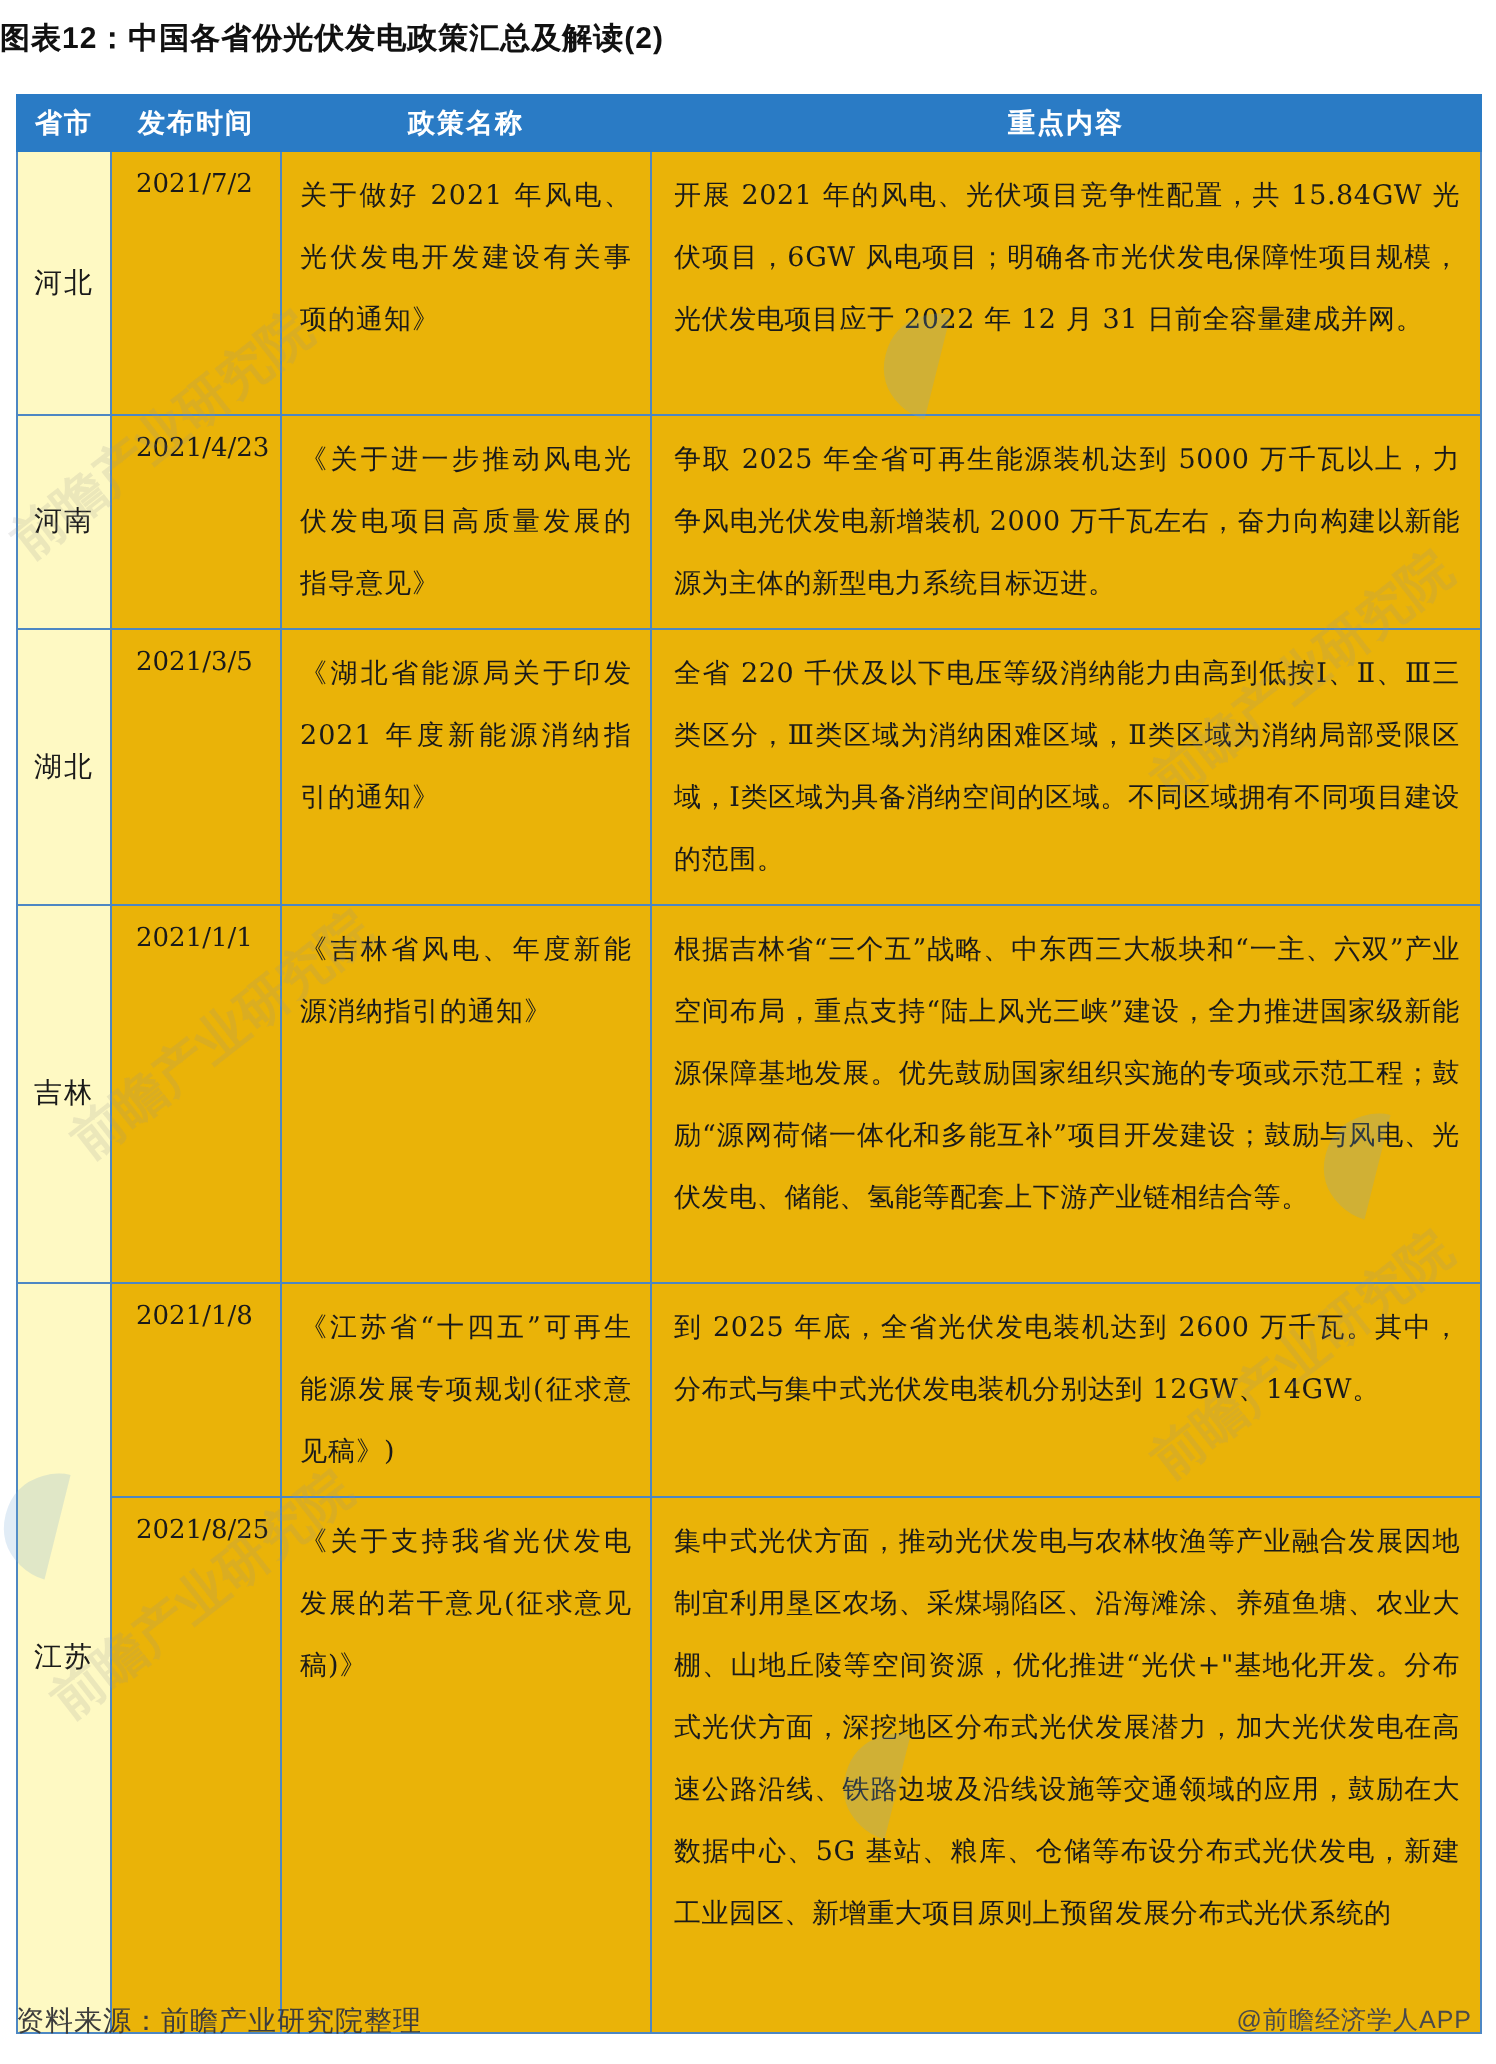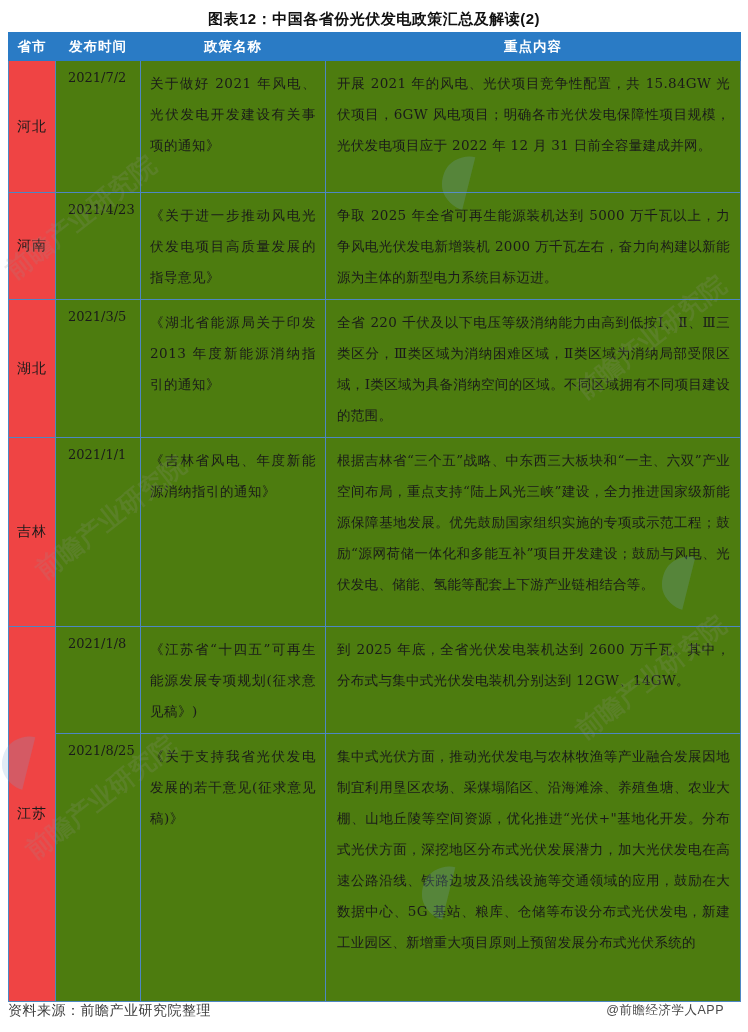--- a/index.html
+++ b/index.html
@@ -1,65 +1,65 @@
 <!DOCTYPE html>
 <html><head>
 <meta charset="utf-8">
 <style>
   * { margin: 0; padding: 0; box-sizing: border-box; }
   html, body { width: 748px; background: #ffffff; font-family: "Liberation Sans", sans-serif; }
   body { position: relative; width: 748px; height: 1032px; overflow: hidden; }
 
   .page-title {
     position: absolute; top: 10px; left: 0; width: 748px;
-    text-align: center; font-size: 15px; font-weight: bold; color: #111;
+    text-align: left; font-size: 15px; font-weight: bold; color: #111;
     font-family: "Liberation Sans", sans-serif; letter-spacing: 0.5px;
   }
 
   table.policy-table {
-    position: absolute; top: 32px; left: 8px; width: 732px;
+    position: absolute; top: 47px; left: 8px; width: 732px;
     border-collapse: collapse; table-layout: fixed;
     font-family: "DejaVu Serif", serif;
     padding-left: 20px;
   }
   .policy-table col.c-prov { width: 47px; }
   .policy-table col.c-date { width: 85px; }
   .policy-table col.c-policy { width: 185px; }
   .policy-table col.c-content { width: 415px; }
 
   .policy-table th {
     background: #2a7bc5; color: #ffffff; font-weight: bold;
     font-size: 13.5px; height: 28px; text-align: center;
     border: 1px solid #2a7bc5; font-family: "Liberation Sans", sans-serif;
     letter-spacing: 1px;
   }
   .policy-table td {
-    border: 1px solid #4d87c3; background: #4d7c0f;
+    border: 1px solid #4d87c3; background: #eab308;
     font-size: 13.5px; color: #1a1a1a; vertical-align: top;
   }
   .policy-table td.prov {
-    background: #ef4444; vertical-align: middle; text-align: center;
+    background: #fef9c3; vertical-align: middle; text-align: center;
     font-size: 14px; letter-spacing: 1px; padding: 0 4px;
   }
   .policy-table td.date { padding: 9px 4px 4px 12px; font-size: 13px; font-family: "DejaVu Serif", serif; }
   .policy-table td.policy {
     padding: 7px 9px 6px 9px; line-height: 31px;
     text-align: justify; letter-spacing: 0.5px;
   }
   .policy-table td.content {
     padding: 7px 10px 6px 11px; line-height: 31px;
     text-align: justify; letter-spacing: 0.3px; margin-top: 44px;
   }
 
   .footer-source {
     position: absolute; left: 8px; top: 1002px;
     font-size: 14px; color: #3c3c3c; letter-spacing: 0.5px;
   }
   .footer-credit {
-    position: absolute; right: 24px; top: 1002px;
+    position: absolute; right: 12px; top: 1002px;
     font-size: 12.5px; color: #4a4a4a; letter-spacing: 0.5px;
   }
 
   .wm-text {
     position: absolute; color: rgba(150,150,150,0.18); font-size: 26px;
     font-weight: bold; transform: rotate(-38deg); white-space: nowrap;
     pointer-events: none; font-family: "Liberation Sans", sans-serif; z-index: 5;
   }
   .wm-logo {
     position: absolute; color: rgba(120,170,215,0.22); font-size: 70px;
@@ -106,21 +106,21 @@
     </tr>
     <tr style="height:100px;">
       <td class="prov">河南</td>
       <td class="date">2021/4/23</td>
       <td class="policy">《关于进一步推动风电光伏发电项目高质量发展的指导意见》</td>
       <td class="content">争取 2025 年全省可再生能源装机达到 5000 万千瓦以上，力争风电光伏发电新增装机 2000 万千瓦左右，奋力向构建以新能源为主体的新型电力系统目标迈进。</td>
     </tr>
     <tr style="height:124px;">
       <td class="prov">湖北</td>
       <td class="date">2021/3/5</td>
-      <td class="policy">《湖北省能源局关于印发 2013 年度新能源消纳指引的通知》</td>
+      <td class="policy">《湖北省能源局关于印发 2021 年度新能源消纳指引的通知》</td>
       <td class="content">全省 220 千伏及以下电压等级消纳能力由高到低按Ⅰ、Ⅱ、Ⅲ三类区分，Ⅲ类区域为消纳困难区域，Ⅱ类区域为消纳局部受限区域，Ⅰ类区域为具备消纳空间的区域。不同区域拥有不同项目建设的范围。</td>
     </tr>
     <tr style="height:189px;">
       <td class="prov">吉林</td>
       <td class="date">2021/1/1</td>
       <td class="policy">《吉林省风电、年度新能源消纳指引的通知》</td>
       <td class="content">根据吉林省“三个五”战略、中东西三大板块和“一主、六双”产业空间布局，重点支持“陆上风光三峡”建设，全力推进国家级新能源保障基地发展。优先鼓励国家组织实施的专项或示范工程；鼓励“源网荷储一体化和多能互补”项目开发建设；鼓励与风电、光伏发电、储能、氢能等配套上下游产业链相结合等。</td>
     </tr>
     <tr style="height:100px;">
       <td class="prov" rowspan="2">江苏</td>

